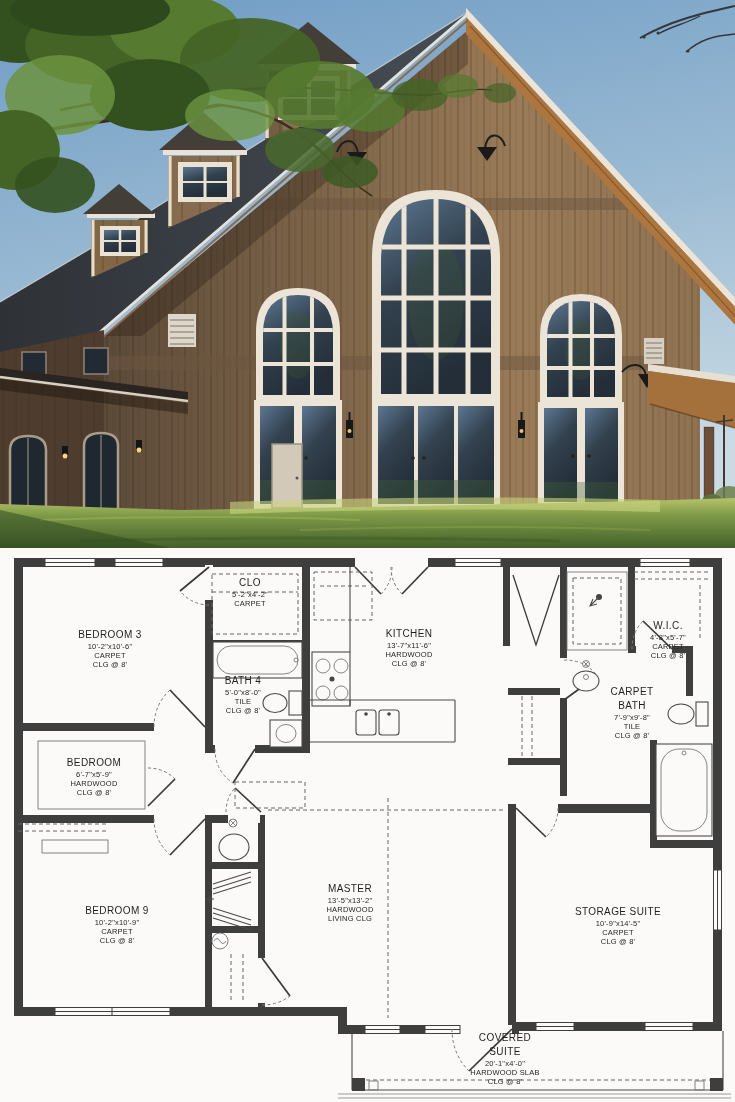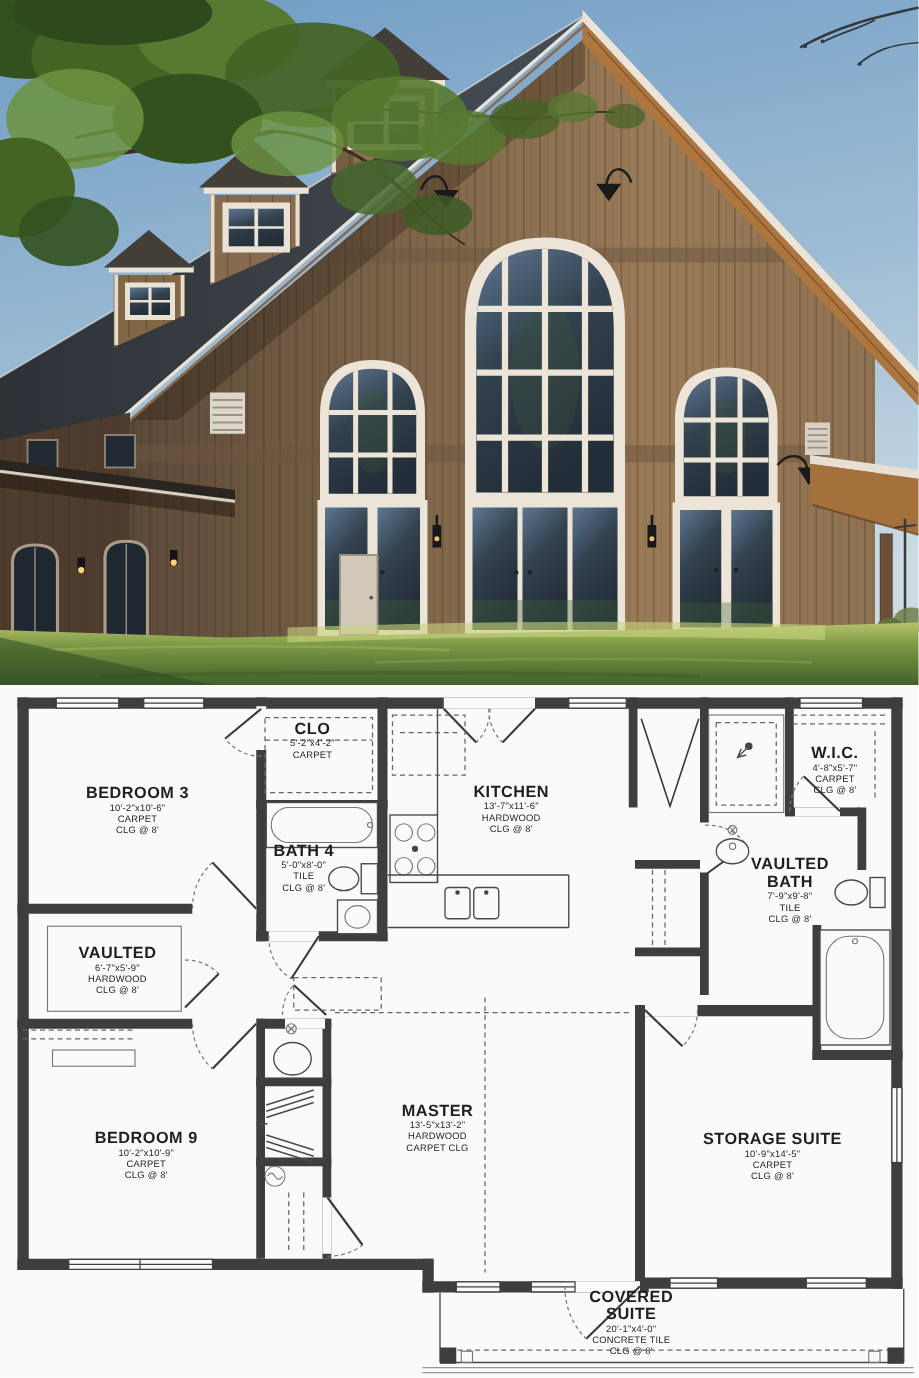--- a/index.html
+++ b/index.html
@@ -10,21 +10,21 @@
   .op{fill:#fbfaf8;}
   .line{stroke:#4a4a4a;stroke-width:1.1;fill:none;}
   .thin{stroke:#777;stroke-width:0.9;fill:none;}
   .fxf{stroke:#4a4a4a;stroke-width:1.1;fill:#fbfaf8;}
   .dash{stroke:#666;stroke-width:1;fill:none;stroke-dasharray:4 3;}
   .arc{stroke:#7a7a7a;stroke-width:1;fill:none;stroke-dasharray:3 2.5;}
   .leaf{stroke:#3a3a3a;stroke-width:1.7;fill:none;}
   .win rect{fill:#fbfaf8;stroke:#3e3e3e;stroke-width:1;}
   .win line,.win path{stroke:#3e3e3e;stroke-width:1;}
   .room-label{position:absolute;transform:translate(-50%,-50%);text-align:center;color:#1f1f1f;}
-  .rname{font-size:13px;line-height:14px;letter-spacing:0.4px;white-space:normal;font-weight:bold;}
+  .rname{font-size:10px;line-height:14px;letter-spacing:0.4px;white-space:normal;}
   .rsub{font-size:7.5px;line-height:9px;letter-spacing:0.2px;}
   .rsub:empty{display:none;}
 </style>
 </head>
 <body>
 
 <div id="stage">
 
 <svg width="735" height="548" viewBox="0 0 735 548" style="top:0">
   <defs>
@@ -535,56 +535,56 @@
   <div class="rsub">5'-0"x8'-0"</div>
   <div class="rsub">TILE</div>
   <div class="rsub">CLG @ 8'</div>
 </div>
 <div class="room-label" style="left:409px;top:647px;width:140px">
   <div class="rname">KITCHEN</div>
   <div class="rsub">13'-7"x11'-6"</div>
   <div class="rsub">HARDWOOD</div>
   <div class="rsub">CLG @ 8'</div>
 </div>
-<div class="room-label" style="left:668px;top:616px;width:80px">
+<div class="room-label" style="left:668px;top:639px;width:80px">
   <div class="rname">W.I.C.</div>
   <div class="rsub">4'-8"x5'-7"</div>
   <div class="rsub">CARPET</div>
   <div class="rsub">CLG @ 8'</div>
 </div>
 <div class="room-label" style="left:632px;top:712px;width:64px">
-  <div class="rname">VAULTED BATH</div>
+  <div class="rname">CARPET BATH</div>
   <div class="rsub">7'-9"x9'-8"</div>
   <div class="rsub">TILE</div>
   <div class="rsub">CLG @ 8'</div>
 </div>
 <div class="room-label" style="left:94px;top:776px;width:120px">
-  <div class="rname">VAULTED</div>
+  <div class="rname">BEDROOM</div>
   <div class="rsub">6'-7"x5'-9"</div>
   <div class="rsub">HARDWOOD</div>
   <div class="rsub">CLG @ 8'</div>
 </div>
 <div class="room-label" style="left:117px;top:924px;width:140px">
   <div class="rname">BEDROOM 9</div>
   <div class="rsub">10'-2"x10'-9"</div>
   <div class="rsub">CARPET</div>
   <div class="rsub">CLG @ 8'</div>
 </div>
 <div class="room-label" style="left:350px;top:902px;width:110px">
   <div class="rname">MASTER</div>
   <div class="rsub">13'-5"x13'-2"</div>
   <div class="rsub">HARDWOOD</div>
-  <div class="rsub">CARPET CLG</div>
+  <div class="rsub">LIVING CLG</div>
 </div>
 <div class="room-label" style="left:618px;top:925px;width:150px">
   <div class="rname">STORAGE SUITE</div>
   <div class="rsub">10'-9"x14'-5"</div>
   <div class="rsub">CARPET</div>
   <div class="rsub">CLG @ 8'</div>
 </div>
 <div class="room-label" style="left:505px;top:1058px;width:85px">
   <div class="rname">COVERED SUITE</div>
   <div class="rsub">20'-1"x4'-0"</div>
-  <div class="rsub">CONCRETE TILE</div>
+  <div class="rsub">HARDWOOD SLAB</div>
   <div class="rsub">CLG @ 8'</div>
 </div>
 
 </div>
 
 </body></html>

